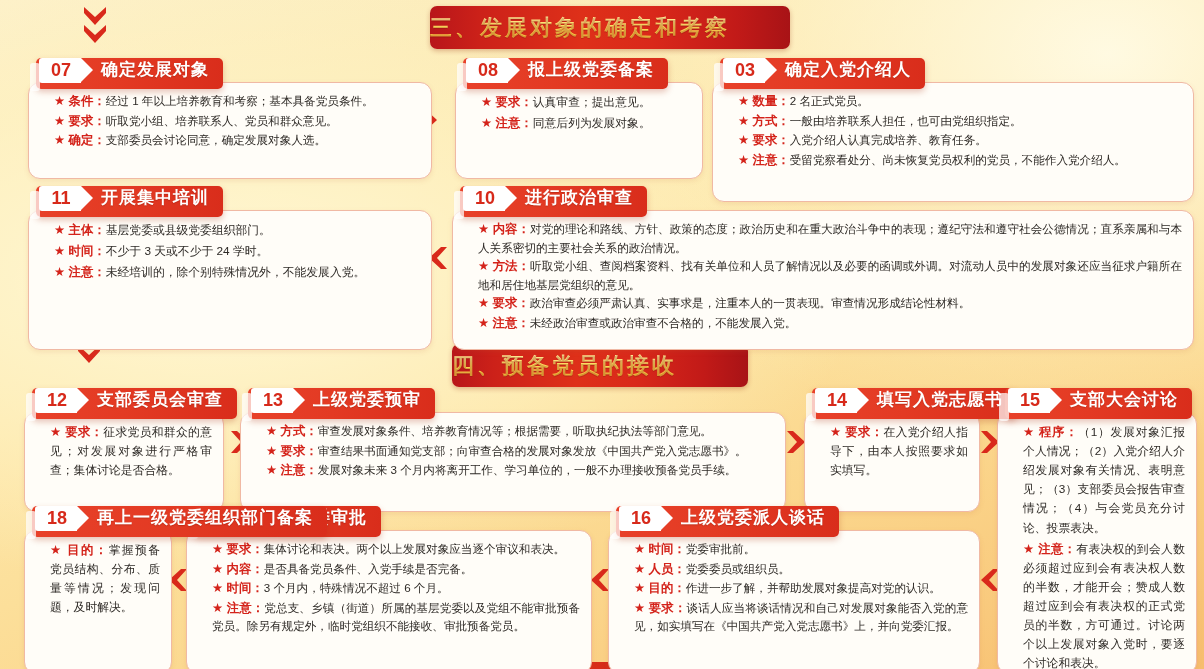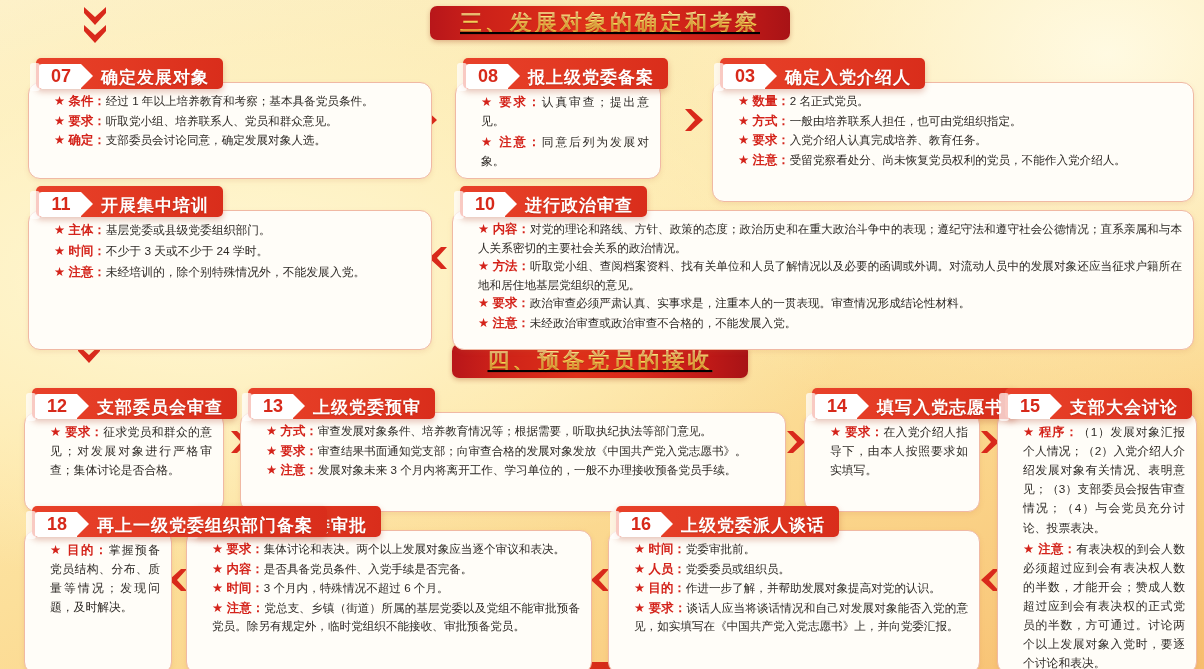--- a/index.html
+++ b/index.html
@@ -9,42 +9,42 @@
     background:
       radial-gradient(ellipse 900px 420px at 18% 42%, rgba(255,248,214,.95) 0%, rgba(255,243,196,.55) 45%, rgba(255,236,175,0) 72%),
       radial-gradient(ellipse 700px 500px at 92% 8%, rgba(255,252,232,.9) 0%, rgba(255,244,200,.3) 55%, rgba(255,240,185,0) 80%),
       linear-gradient(160deg,#fdf1c9 0%,#fcecb9 18%,#fde6a8 38%,#fcdf9a 55%,#fbd68c 72%,#f9c97c 88%,#f7bd6e 100%);
     position:relative;
   }
   .stage{position:absolute;left:0;top:0;width:1204px;height:669px;}
 
   
   .banner{
-    position:absolute;height:34px;border-radius:7px;
+    position:absolute;height:43px;border-radius:7px;
     background:linear-gradient(90deg,#b8161a 0%,#cc2119 14%,#de3019 42%,#d9281a 62%,#c21a18 85%,#a81316 100%);
     box-shadow:0 2px 5px rgba(150,40,10,.3);
-    display:flex;align-items:center;justify-content:center;text-decoration:underline;
+    display:flex;align-items:center;
   }
   .banner span{
     font-size:22px;font-weight:bold;letter-spacing:3px;
     color:#ffd24a;
     background:linear-gradient(180deg,#fff0b0 0%,#ffd858 48%,#f0ad2e 100%);
     -webkit-background-clip:text;background-clip:text;
     -webkit-text-fill-color:transparent;
     text-shadow:0 1px 0 rgba(110,20,10,.25);
   }
 
   
   .card{position:absolute;}
   .card .hdr{
     position:absolute;left:8px;top:0;height:31px;
     border-radius:5px;
     background:linear-gradient(92deg,#e8412a 0%,#e33a23 45%,#d92d1b 100%);
     box-shadow:0 3px 6px rgba(170,50,20,.28);
-    display:flex;align-items:flex-end;padding:0 14px 0 0;
+    display:flex;align-items:flex-start;padding:0 14px 0 0;
     z-index:3;
   }
   .card .hdr:before{
     content:"";position:absolute;left:-6px;top:5px;width:10px;height:28px;
     background:rgba(255,255,255,.72);border-radius:3px;z-index:-1;
   }
   .num{
     position:relative;height:25px;min-width:34px;margin:0 0 0 3px;
     background:#fff;color:#d7291a;font-weight:bold;font-size:18px;
     display:flex;align-items:center;justify-content:center;
@@ -111,21 +111,21 @@
           <p class="row"><b>★ 要求：</b><span>听取党小组、培养联系人、党员和群众意见。</span></p>
           <p class="row"><b>★ 确定：</b><span>支部委员会讨论同意，确定发展对象人选。</span></p>
         </div>
       </div>
     </div>
     <div class="card narrow" style="left: 455px; top: 58px; width: 230px; height: 121px;">
       <div class="hdr">
         <div class="num">08</div>
         <div class="ttl">报上级党委备案</div>
       </div>
-      <div class="body" style="width: 206px; height: 97px;">
+      <div class="body" style="width: 248px; height: 97px;">
         <div class="inner">
           <p class="row"><b>★ 要求：</b><span>认真审查；提出意见。</span></p>
           <p class="row"><b>★ 注意：</b><span>同意后列为发展对象。</span></p>
         </div>
       </div>
     </div>
     <div class="card wide" style="left: 712px; top: 58px; width: 482px; height: 121px;">
       <div class="hdr">
         <div class="num">03</div>
         <div class="ttl">确定入党介绍人</div>

